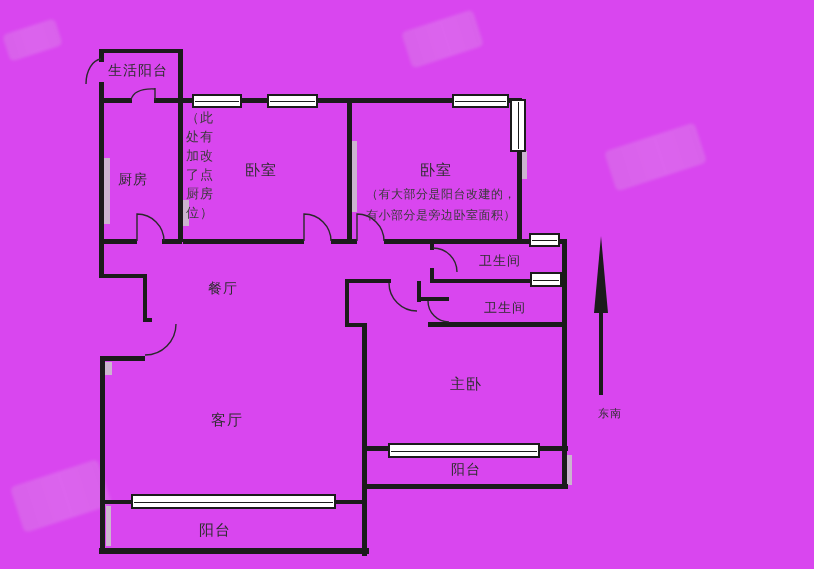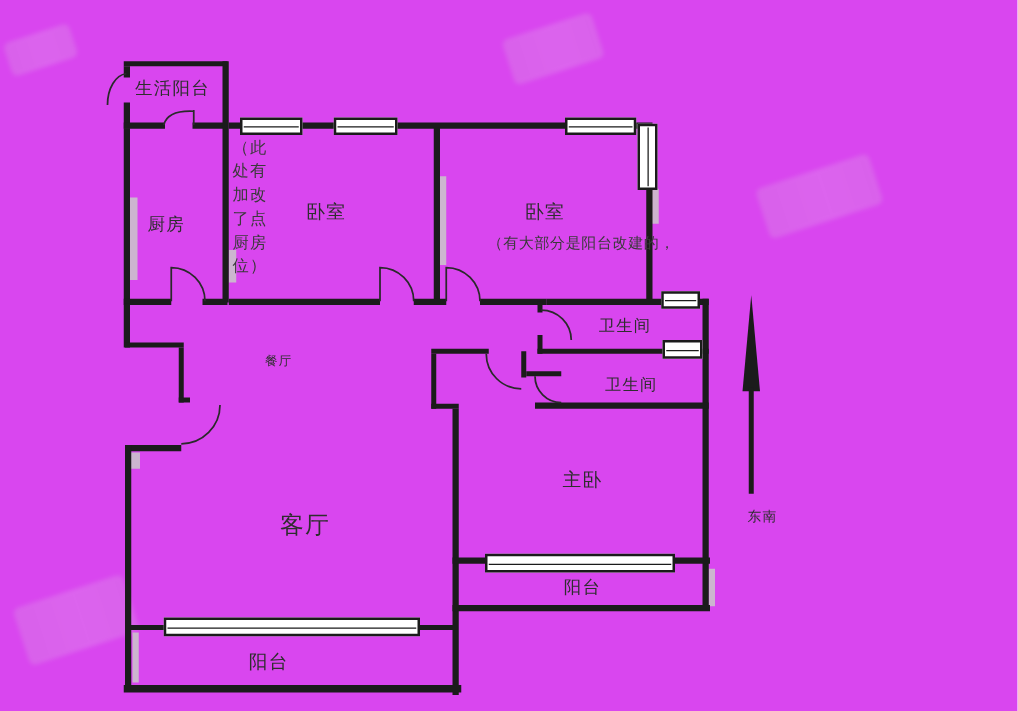--- a/index.html
+++ b/index.html
@@ -13,21 +13,21 @@
       opacity:.18;transform:rotate(-18deg);border-radius:5px;filter:blur(1.5px);}
   .win{position:absolute;background:#ffffff;border:2px solid #1b1b1b;box-sizing:border-box;}
   .win.h::after{content:"";position:absolute;left:1px;right:1px;top:50%;height:0;
       border-top:1.5px solid #1b1b1b;}
   .win.v::after{content:"";position:absolute;top:1px;bottom:1px;left:50%;width:0;
       border-left:1.5px solid #1b1b1b;}
   .lbl{position:absolute;transform:translate(-50%,-50%);white-space:nowrap;
       color:#2e2e2e;letter-spacing:1px;}
   .note{position:absolute;color:#3a3a3a;}
   .note-v{width:30px;word-break:break-all;line-height:19px;font-size:13px;letter-spacing:1px;}
-  .note-h{font-size:12px;white-space:nowrap;letter-spacing:.5px;margin-left:24px;}
+  .note-h{font-size:12px;white-space:nowrap;letter-spacing:.5px;}
   svg.overlay{position:absolute;left:0;top:0;pointer-events:none;}
 </style>
 </head>
 <body>
 
 <div class="plan">
 
   <div class="wm" style="left:405px;top:20px;width:75px;height:38px"></div>
   <div class="wm" style="left:608px;top:136px;width:95px;height:42px"></div>
   <div class="wm" style="left:15px;top:472px;width:92px;height:48px"></div>
@@ -113,22 +113,23 @@
       <rect x="599" y="310" width="4" height="85"></rect>
     </g>
   </svg>
 
   <div class="lbl" style="left:138px;top:71px;font-size:14px">生活阳台</div>
   <div class="lbl" style="left:133px;top:180px;font-size:14px">厨房</div>
   <div class="lbl" style="left:261px;top:170px;font-size:15px">卧室</div>
   <div class="note note-v" style="left:186px;top:108px">（此处有加改了点厨房位）</div>
   <div class="lbl" style="left:436px;top:170px;font-size:15px">卧室</div>
   <div class="note note-h" style="left:366px;top:186px">（有大部分是阳台改建的，</div>
-  <div class="lbl" style="left:223px;top:289px;font-size:10px">餐厅</div>
+  <div class="note note-h" style="left:366px;top:207px">有小部分是旁边卧室面积）</div>
+  <div class="lbl" style="left:223px;top:289px;font-size:14px">餐厅</div>
   <div class="lbl" style="left:500px;top:261px;font-size:13px">卫生间</div>
   <div class="lbl" style="left:505px;top:308px;font-size:13px">卫生间</div>
   <div class="lbl" style="left:466px;top:384px;font-size:15px">主卧</div>
-  <div class="lbl" style="left:244px;top:420px;font-size:19px">客厅</div>
+  <div class="lbl" style="left:227px;top:420px;font-size:15px">客厅</div>
   <div class="lbl" style="left:466px;top:470px;font-size:14px">阳台</div>
   <div class="lbl" style="left:215px;top:530px;font-size:15px">阳台</div>
   <div class="lbl" style="left:610px;top:413px;font-size:11px">东南</div>
 
 </div>
 
 </body></html>

